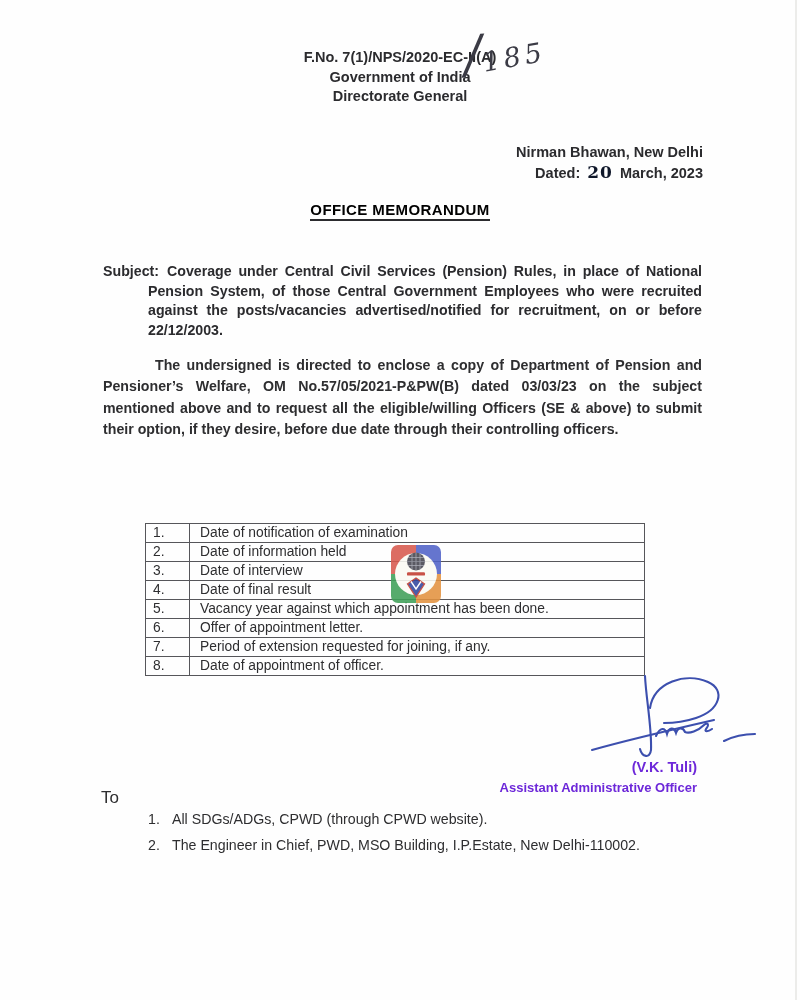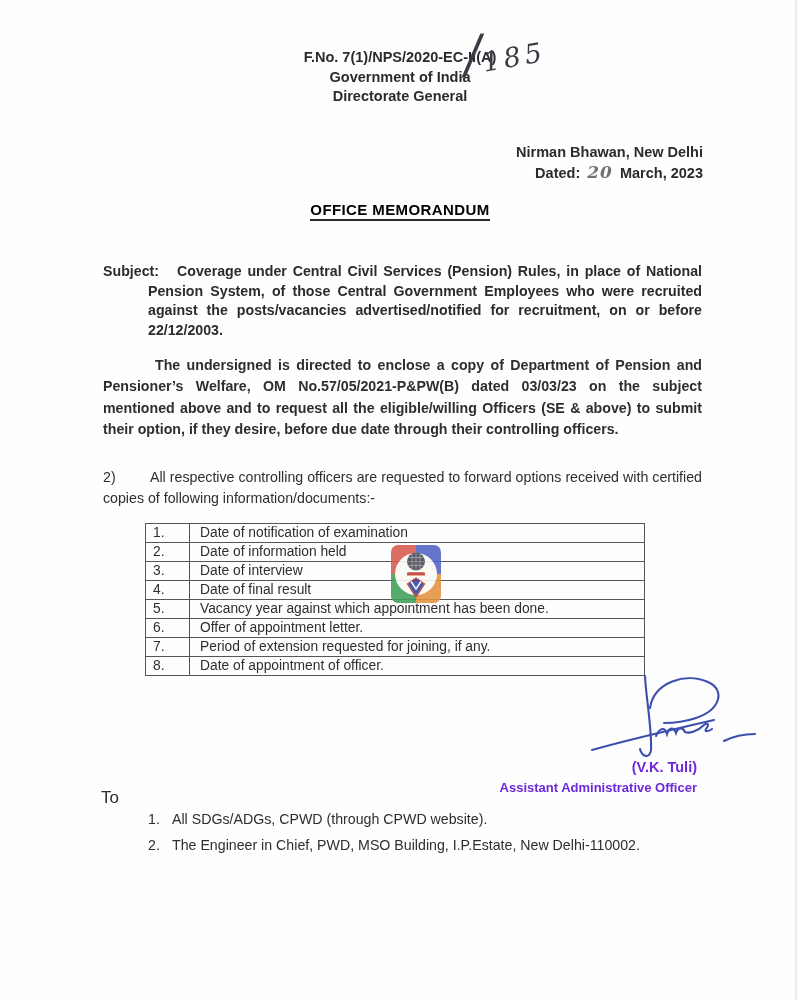--- a/index.html
+++ b/index.html
@@ -20,36 +20,36 @@
     color:#3b3b45; transform:rotate(-4deg); font-family:"DejaVu Serif", serif; font-style:italic;
   }
   .hw-slash { font-size:52px; line-height:48px; font-weight:normal; }
   .hw-num { font-size:27px; letter-spacing:4px; margin-top:14px; transform:rotate(-6deg); }
 
   .place-date {
     position:absolute; top:142px; right:97px; text-align:right;
     font-weight:bold; font-size:14.5px; line-height:20px; color:#2b2b2e;
   }
   .hw-date {
-    color:#737373; font-family:"DejaVu Serif", serif; font-style:italic;
+    color:#0f172a; font-family:"DejaVu Serif", serif; 
     font-size:17px; letter-spacing:1px; padding:0 3px;
   }
 
   .memo-title-wrap { position:absolute; top:201px; left:0; width:100%; text-align:center; }
   .memo-title {
     display:inline-block; font-weight:bold; font-size:15px; letter-spacing:0.4px;
     border-bottom:2px solid #2b2b2e; padding-bottom:1px; color:#000000;
   }
 
   .subject {
     position:absolute; top:262px; left:103px; width:599px;
     font-weight:bold; font-size:14.2px; line-height:19.5px; text-align:justify;
     padding-left:45px; text-indent:-45px; color:#2b2b2e;
   }
-  .subject-label { padding-right:18px;margin-top:36px; }
+  .subject-label { padding-right:8px;margin-top:36px; }
 
   .para1 {
     position:absolute; top:355px; left:103px; width:599px;
     font-size:14.2px; line-height:21.3px; text-align:justify; text-indent:52px;font-weight:bold;
   }
   .para2 {
     position:absolute; top:467px; left:103px; width:599px;
     font-size:14.2px; line-height:21.3px; text-align:justify;
   }
   .para2-num { display:inline-block; width:47px; text-indent:0; }
@@ -103,21 +103,20 @@
   </div>
 
   <div class="memo-title-wrap">
     <span class="memo-title">OFFICE MEMORANDUM</span>
   </div>
 
   <p class="subject"><span class="subject-label">Subject:</span><span>Coverage under Central Civil Services (Pension) Rules, in place of National Pension System, of those Central Government Employees who were recruited against the posts/vacancies advertised/notified for recruitment, on or before 22/12/2003.</span></p>
 
   <p class="para1">The undersigned is directed to enclose a copy of Department of Pension and Pensioner’s Welfare, OM No.57/05/2021-P&amp;PW(B) dated 03/03/23 on the subject mentioned above and to request all the eligible/willing Officers (SE &amp; above) to submit their option, if they desire, before due date through their controlling officers.</p>
 
-  <p class="para2"><span class="para2-num">2)</span><span>All respective controlling officers are requested to forward options received with certified copies of following information/documents:-</span></p>
 
   <table class="doc-table">
     <tbody>
       <tr>
           <td class="num">1.</td>
           <td class="desc">Date of notification of examination</td>
         </tr>
       <tr>
           <td class="num">2.</td>
           <td class="desc">Date of information held</td>

